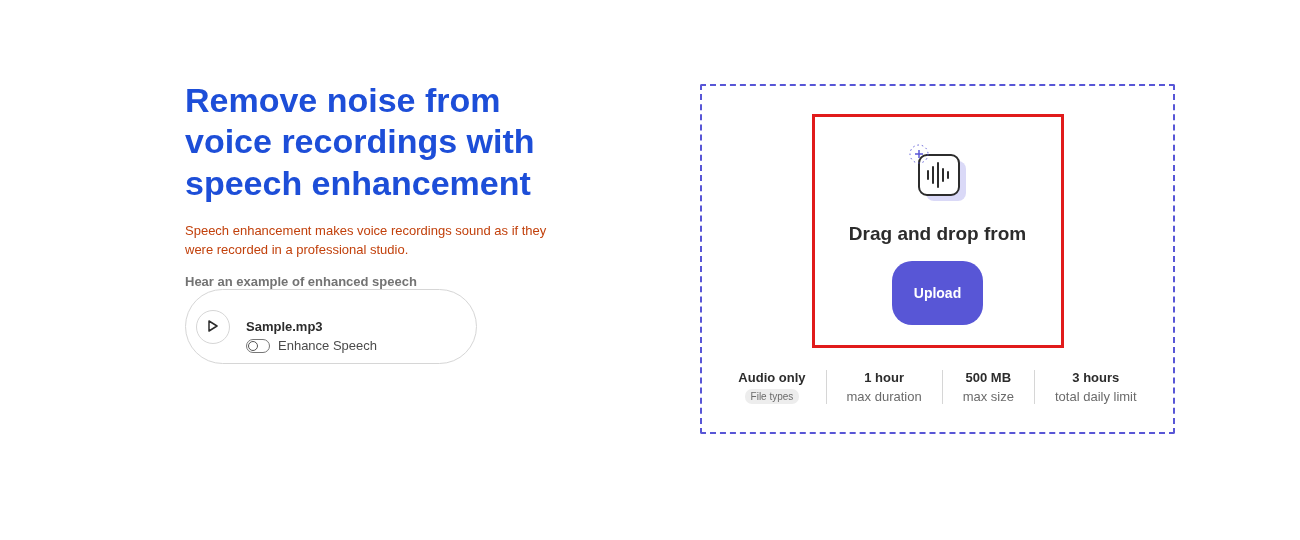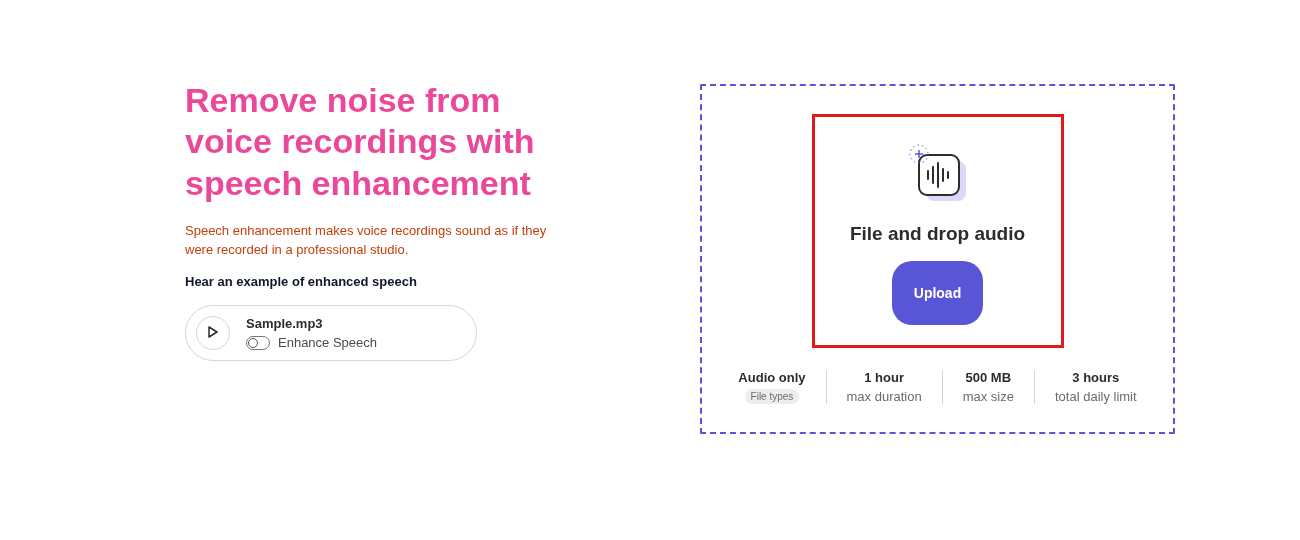--- a/index.html
+++ b/index.html
@@ -8,55 +8,54 @@
     display: flex;
     padding: 80px 120px 40px 185px;
     gap: 115px;
     align-items: flex-start;
   }
   .left { width: 400px; }
   .heading {
     font-size: 34px;
     font-weight: 800;
     line-height: 1.22;
-    color:#ec4899;
+    color:#1d4ed8;
     margin-bottom: 18px;
   }
   .desc {
     font-size: 13px;
     color:#c2410c;
     line-height: 1.45;
     margin-bottom: 14px;
     max-width: 380px;
   }
   .example-label {
     font-size: 13px;
     font-weight: 700;
-    color:#0f172a;
-    margin-bottom: 16px;
+    color:#737373;
   }
   .player {
     width: 292px;
     border: 1px solid #d6d6d6;
     border-radius: 999px;
     padding: 10px 18px 10px 10px;
     display: flex;
     align-items: center;
     gap: 16px;
   }
   .play-btn {
     width: 34px; height: 34px;
     border-radius: 50%;
     border: 1px solid #d6d6d6;
     display:flex; align-items:center; justify-content:center;
     background:#fff;
     cursor:pointer;
   }
   .play-btn svg { width: 12px; height: 12px; }
-  .track-info { display:flex; flex-direction:column; gap:4px; }
+  .track-info { display:flex; flex-direction:column; gap:4px;margin-top:19px; }
   .track-name { font-size: 13px; font-weight: 700; }
   .enhance-row { display:flex; align-items:center; gap:8px; }
   .toggle {
     width: 24px; height:14px; border-radius:999px; border:1px solid #777; position:relative; background:#fff;
     cursor:pointer;
   }
   .toggle::after{
     content:""; position:absolute; left:1px; top:1px; width:10px; height:10px; border-radius:50%; border:1.5px solid #555; background:#fff; box-sizing:border-box;
   }
   .enhance-label { font-size: 13px; color:#4b4b4b; }
@@ -141,21 +140,21 @@
           <line x1="30" y1="26" x2="30" y2="42" stroke="#2c2c2c" stroke-width="2" stroke-linecap="round"></line>
           <line x1="35" y1="22" x2="35" y2="46" stroke="#2c2c2c" stroke-width="2" stroke-linecap="round"></line>
           <line x1="40" y1="28" x2="40" y2="40" stroke="#2c2c2c" stroke-width="2" stroke-linecap="round"></line>
           <line x1="45" y1="31" x2="45" y2="37" stroke="#2c2c2c" stroke-width="2" stroke-linecap="round"></line>
 
           <circle cx="16" cy="13" r="9" fill="none" stroke="#5856d6" stroke-width="1" stroke-dasharray="1.5 3"></circle>
           <line x1="16" y1="9" x2="16" y2="17" stroke="#5856d6" stroke-width="1.5"></line>
           <line x1="12" y1="13" x2="20" y2="13" stroke="#5856d6" stroke-width="1.5"></line>
         </svg>
       </div>
-      <div class="drop-title">File and drop audio</div>
+      <div class="drop-title">Drag and drop from</div>
       <button class="upload-btn">Upload</button>
     </div>
 
     <div class="limits">
       <div class="limit">
         <div class="limit-value">Audio only</div>
         <div class="filetype-pill">File types</div>
       </div>
       <div class="limit">
         <div class="limit-value">1 hour</div>

